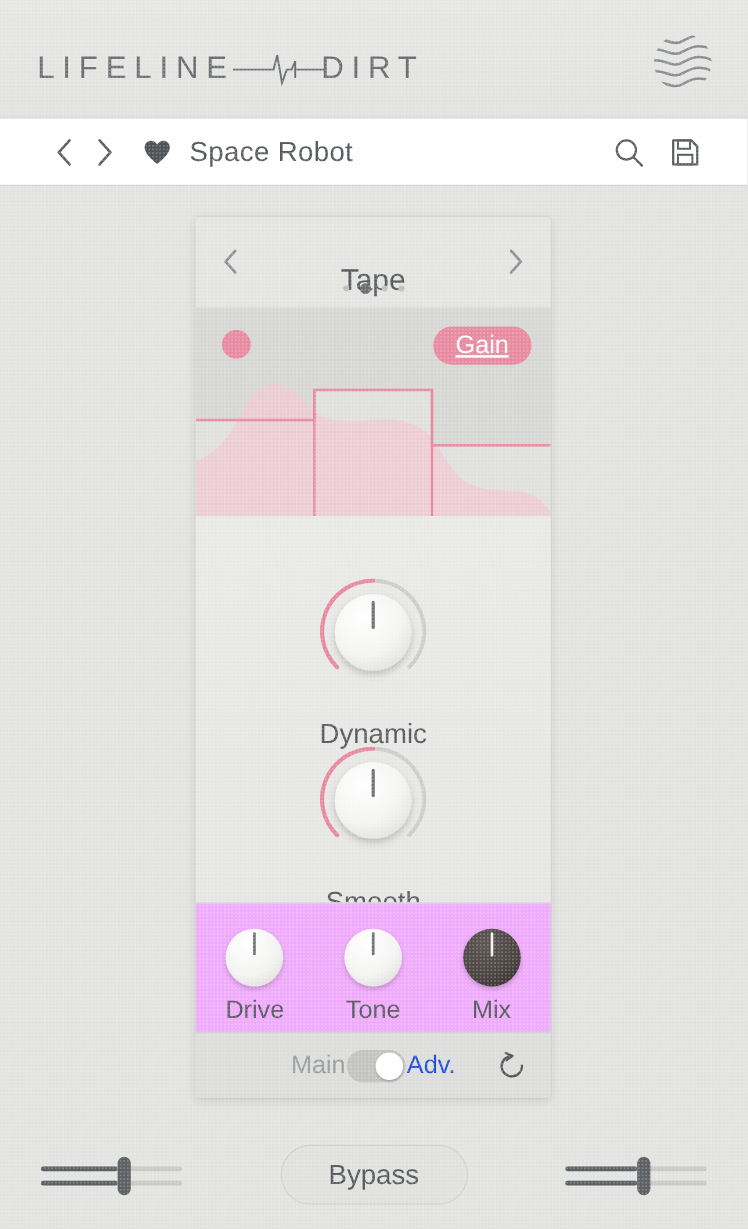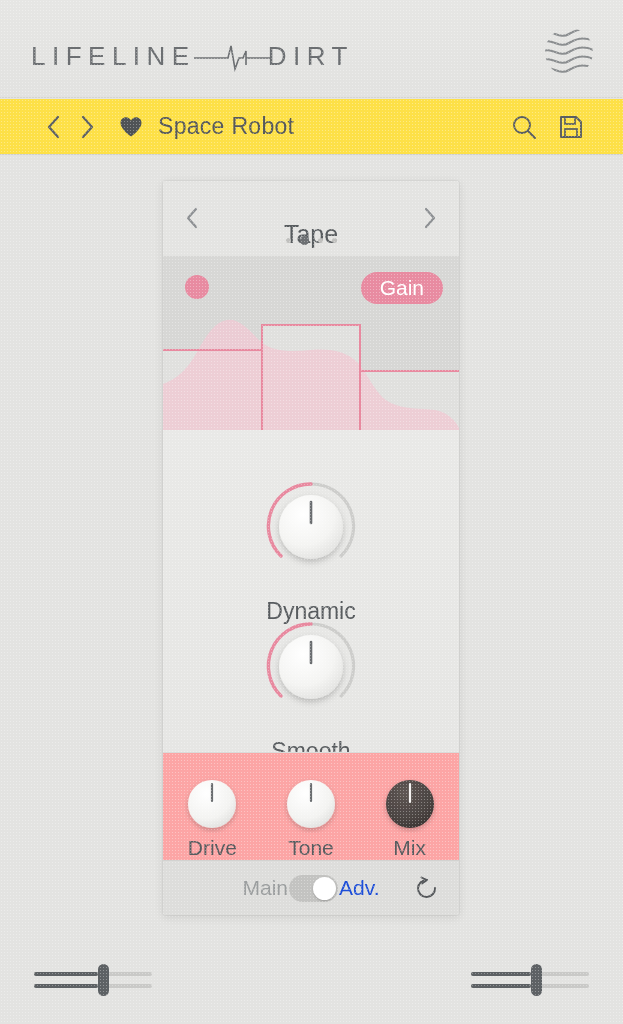--- a/index.html
+++ b/index.html
@@ -71,21 +71,21 @@
     position: absolute;
     right: 28px; top: 26px;
     width: 52px; height: 52px;
   }
 
   
   .presetbar {
     position: absolute;
     left: 0; top: 99px;
     width: 623px; height: 56px;
-    background: #fde047;
+    background: #ffffff;
     border-bottom: 1px solid #cfcfcd;
     display: flex;
     align-items: center;
   }
   .nav-arrow {
     width: 34px; height: 34px;
     display: flex; align-items: center; justify-content: center;
     color: #5d6164;
     cursor: pointer;
   }
@@ -187,20 +187,21 @@
     right: 16px; top: 16px;
     height: 32px;
     padding: 0 19px;
     border-radius: 16px;
     background: #e88ba1;
     color: #ffffff;
     font-size: 21px;
     display: flex;
     align-items: center;
     cursor: pointer;
+    text-decoration: underline;
   }
 
   
   .knob-area {
     position: relative;
     height: 322px;
     background: linear-gradient(180deg,#e9e9e7 0%, #e6e6e4 100%);
   }
   .big-knob-wrap {
     position: absolute;
@@ -219,25 +220,25 @@
   .knob-label {
     margin-top: 24px;
     font-size: 23px;
     color: #585c5f;
   }
 
   
   .small-row {
     position: relative;
     height: 108px;
-    background: #fca5a5;
+    background: #f0abfc;
     border-top: 1px solid #dbdbd9;
     display: flex;
     justify-content: space-around;
-    align-items: flex-end;
+    align-items: center;
     padding-top: 12px;
   }
   .small-knob-wrap {
     display: flex;
     flex-direction: column;
     align-items: center;
     width: 90px;
   }
   .small-label {
     margin-top: 3px;
@@ -531,20 +532,21 @@
   <div class="slider left">
     <svg width="118" height="40" viewBox="0 0 118 40">
       <line x1="2" y1="14" x2="116" y2="14" stroke="#c9c9c7" stroke-width="4" stroke-linecap="round"></line>
       <line x1="2" y1="26" x2="116" y2="26" stroke="#c9c9c7" stroke-width="4" stroke-linecap="round"></line>
       <line x1="2" y1="14" x2="62" y2="14" stroke="#5d6164" stroke-width="4" stroke-linecap="round"></line>
       <line x1="2" y1="26" x2="62" y2="26" stroke="#5d6164" stroke-width="4" stroke-linecap="round"></line>
       <rect x="64" y="4" width="11" height="32" rx="5.5" fill="#5d6164"></rect>
     </svg>
   </div>
 
+  <div class="bypass">Bypass</div>
 
   <div class="slider right">
     <svg width="118" height="40" viewBox="0 0 118 40">
       <line x1="2" y1="14" x2="116" y2="14" stroke="#c9c9c7" stroke-width="4" stroke-linecap="round"></line>
       <line x1="2" y1="26" x2="116" y2="26" stroke="#c9c9c7" stroke-width="4" stroke-linecap="round"></line>
       <line x1="2" y1="14" x2="58" y2="14" stroke="#5d6164" stroke-width="4" stroke-linecap="round"></line>
       <line x1="2" y1="26" x2="58" y2="26" stroke="#5d6164" stroke-width="4" stroke-linecap="round"></line>
       <rect x="60" y="4" width="11" height="32" rx="5.5" fill="#5d6164"></rect>
     </svg>
   </div>

